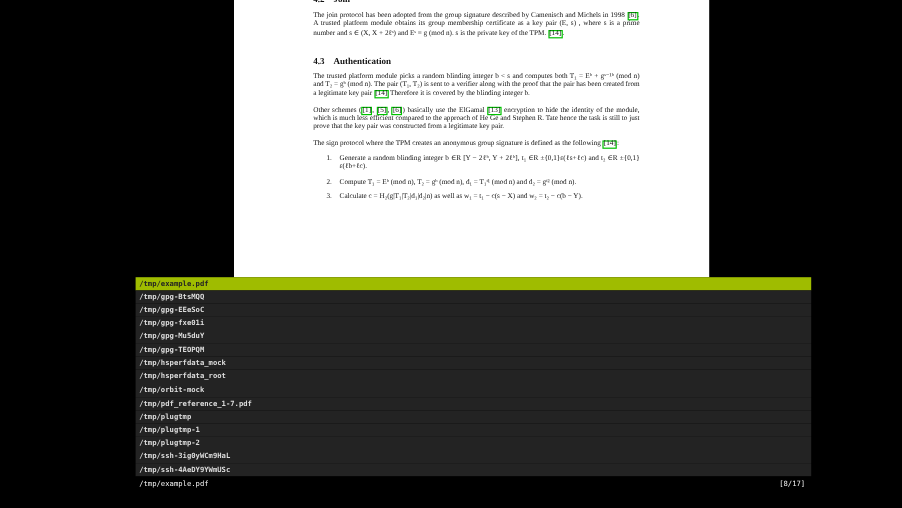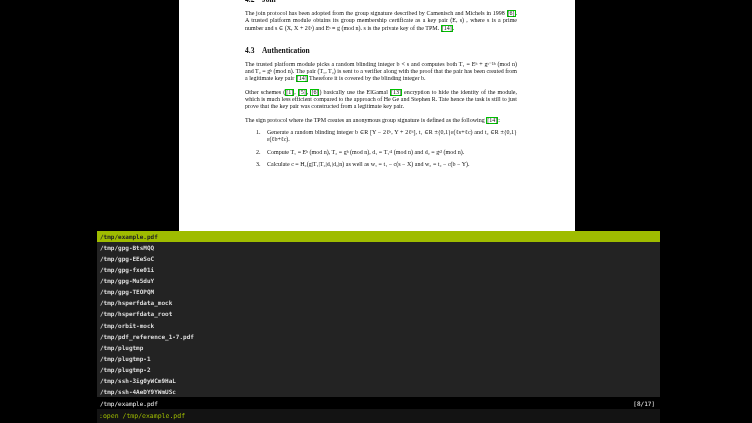--- a/index.html
+++ b/index.html
@@ -6,21 +6,21 @@
     --screen_bg:#000000; --window_bg:#000000; --page_bg:#ffffff; --page_fg:#111111;
     --completion_bg:#232323; --completion_fg:#dddddd;
     --completion_highlight_bg:#9fbc00; --completion_highlight_fg:#232323;
     --statusbar_bg:#000000; --statusbar_fg:#f5f5f5;
     --inputbar_bg:#131313; --inputbar_fg:#9fbc00; --citation_box:#00c000;
   }
   *{box-sizing:border-box;margin:0;padding:0;}
   html,body{width:752px;height:423px;overflow:hidden;}
   body{background:var(--screen_bg);font-family:"DejaVu Sans Mono",monospace;position:relative;}
 
-  .window{position:absolute;left:97px;top:0;width:563px;height:412px;background:var(--window_bg);}
+  .window{position:absolute;left:113px;top:0;width:563px;height:412px;background:var(--window_bg);}
 
   
   .page{position:absolute;left:82px;top:0;width:396px;height:231px;background:var(--page_bg);
         overflow:hidden;color:var(--page_fg);}
   .pdf-text{padding:0 58px 0 66px;margin-top:-5px;
         font-family:"Liberation Serif","DejaVu Serif",serif;font-size:6px;line-height:7.3px;
         text-align:justify;}
   .pdf-text .h2{font-size:7.5px;font-weight:bold;line-height:9px;text-align:left;margin-top:14px;}
   .pdf-text .h2:first-child{margin-top:0;}
   .pdf-text .para{margin-top:6px;}
@@ -80,17 +80,14 @@
       <div class="crow">/tmp/plugtmp-2</div>
       <div class="crow">/tmp/ssh-3ig0yWCm9HaL</div>
       <div class="crow">/tmp/ssh-4AeDY9YWmUSc</div>
     </div>
 
   <div class="statusbar">
     <span>/tmp/example.pdf</span>
     <span>[8/17]</span>
   </div>
 
-  <div class="inputbar">
-    <span>:open /tmp/example.pdf</span>
-  </div>
 
 </div>
 
 </body></html>

